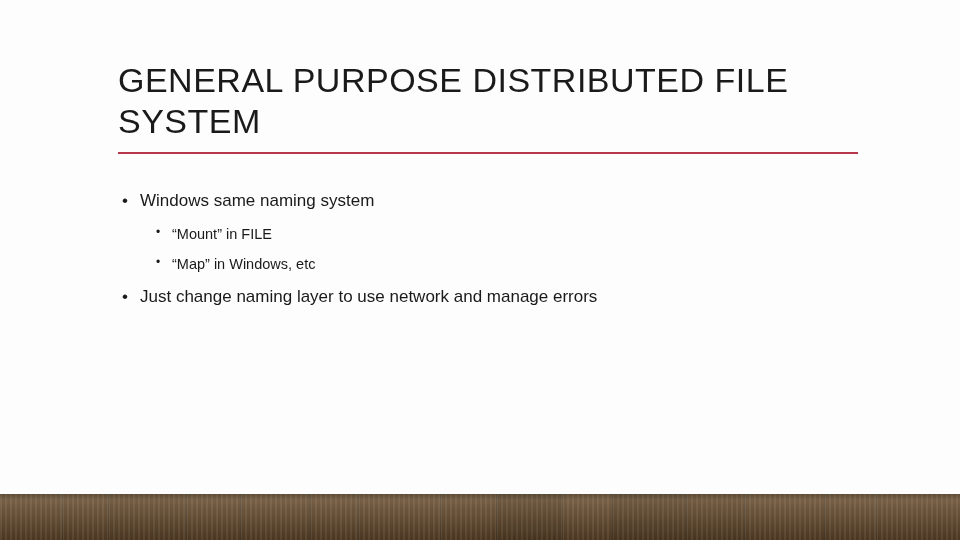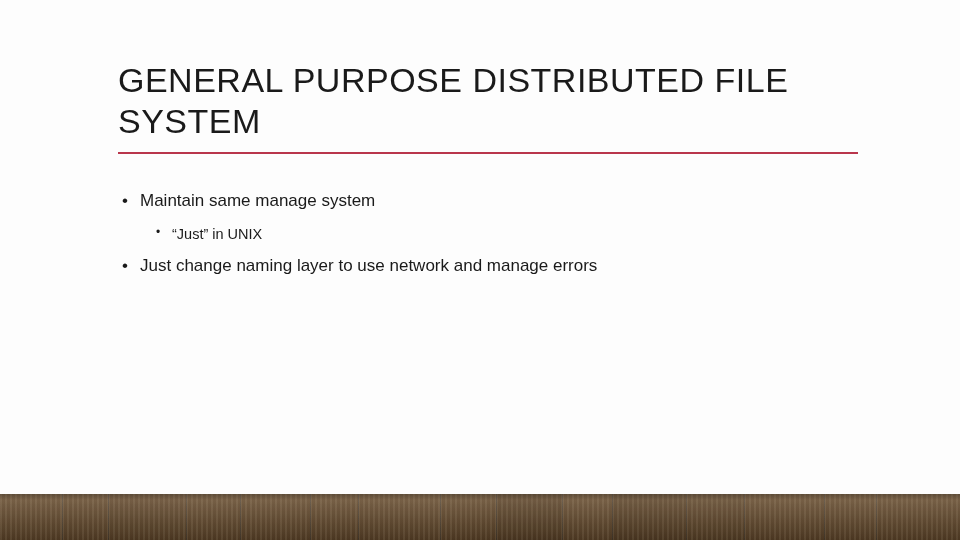--- a/index.html
+++ b/index.html
@@ -109,22 +109,23 @@
 </style>
 </head>
 <body>
 
 <div class="slide">
 
   <div class="title">GENERAL PURPOSE DISTRIBUTED FILE SYSTEM</div>
   <div class="title-rule"></div>
 
   <div class="body">
-    <div class="lvl1">Maintain same manage system</div>
-    <div class="lvl2">“Just” in UNIX</div>
+    <div class="lvl1">Windows same naming system</div>
+    <div class="lvl2">“Mount” in FILE</div>
+    <div class="lvl2">“Map” in Windows, etc</div>
     <div class="lvl1">Just change naming layer to use network and manage errors</div>
   </div>
 
   <div class="floor">
     <div class="floor-base"></div>
 
     <div class="plank" style="left: 0px; width: 62px; box-shadow: rgba(0, 0, 0, 0) 0px 0px 0px 1000px inset;"></div>
       <div class="plank" style="left: 62px; width: 46px; box-shadow: rgba(0, 0, 0, 0) 0px 0px 0px 1000px inset;"></div>
       <div class="plank" style="left: 108px; width: 78px; box-shadow: rgba(0, 0, 0, 0.01) 0px 0px 0px 1000px inset;"></div>
       <div class="plank" style="left: 186px; width: 54px; box-shadow: rgba(0, 0, 0, 0) 0px 0px 0px 1000px inset;"></div>

